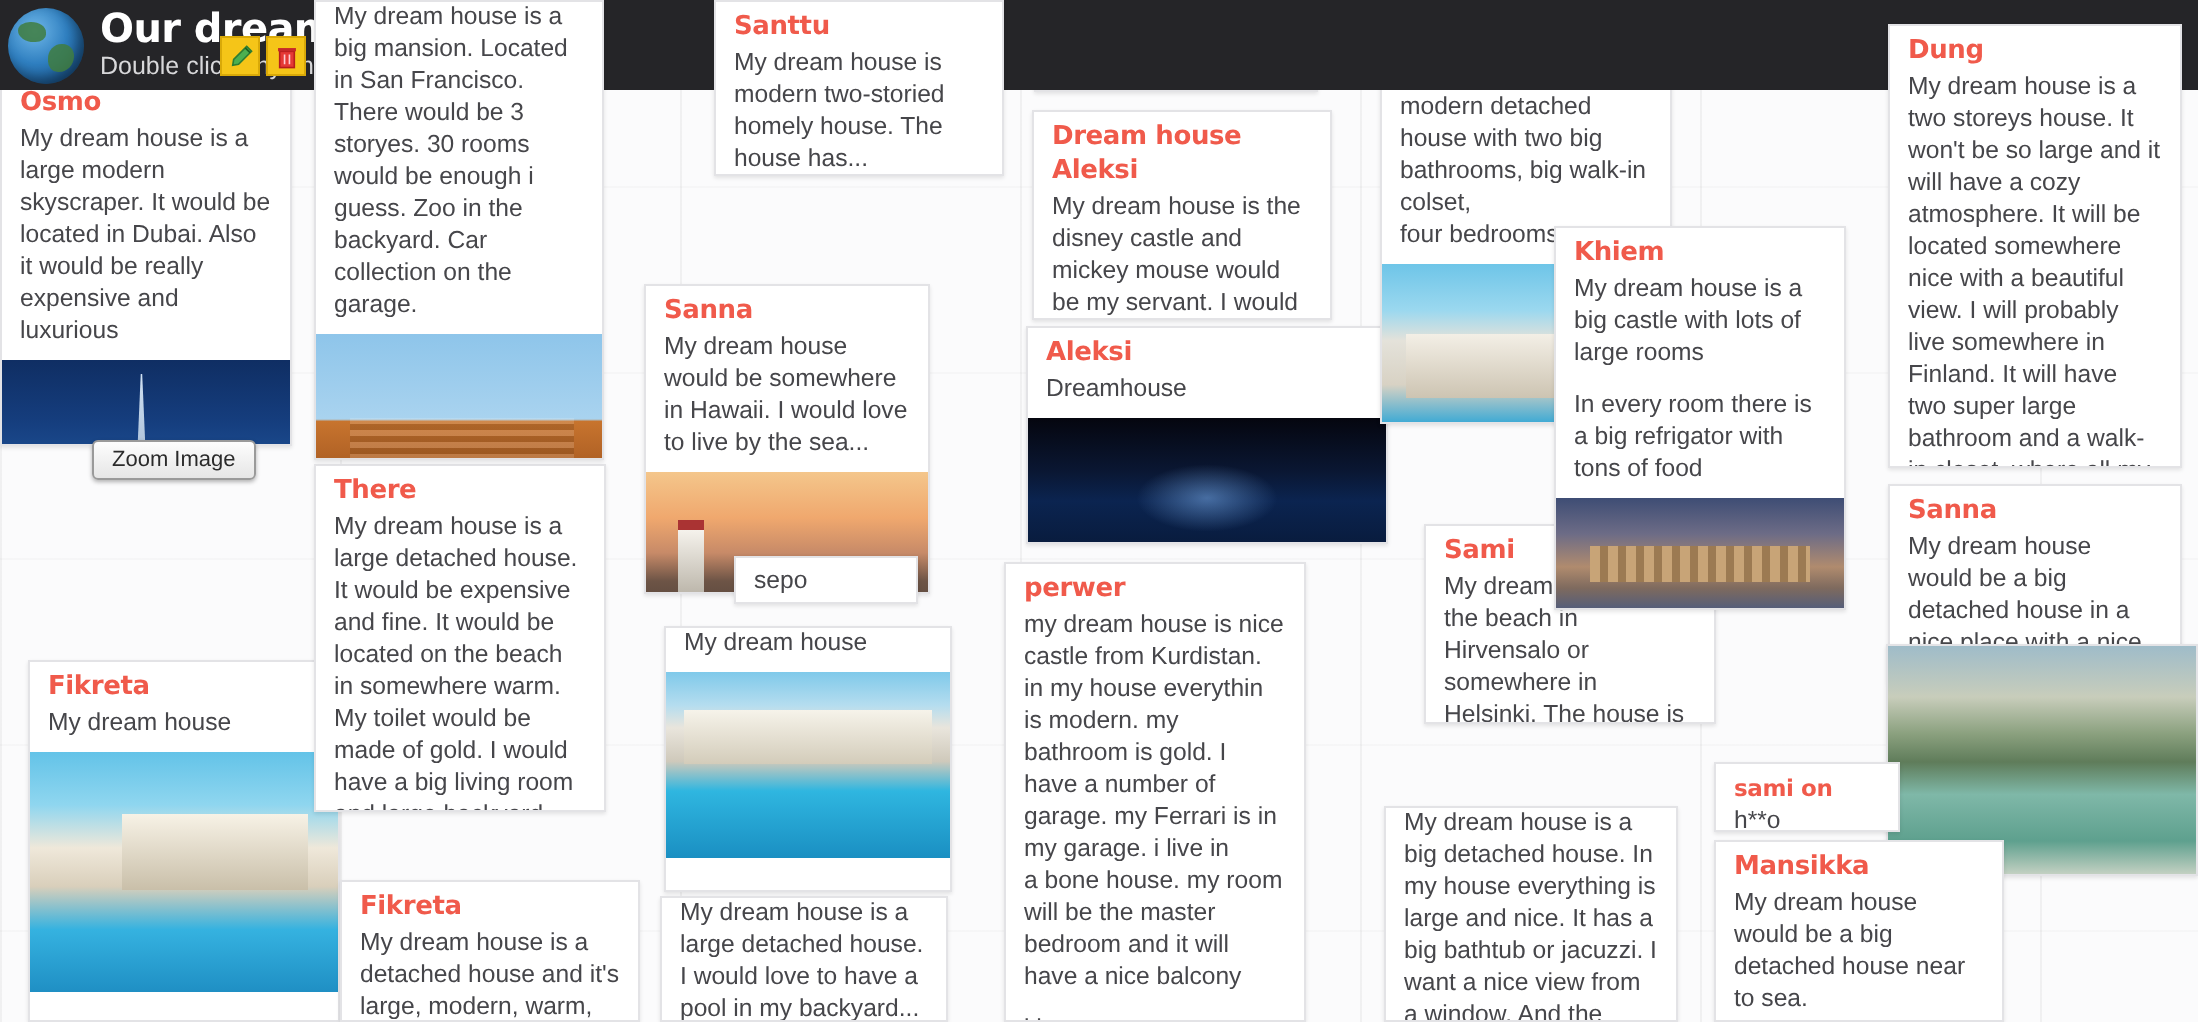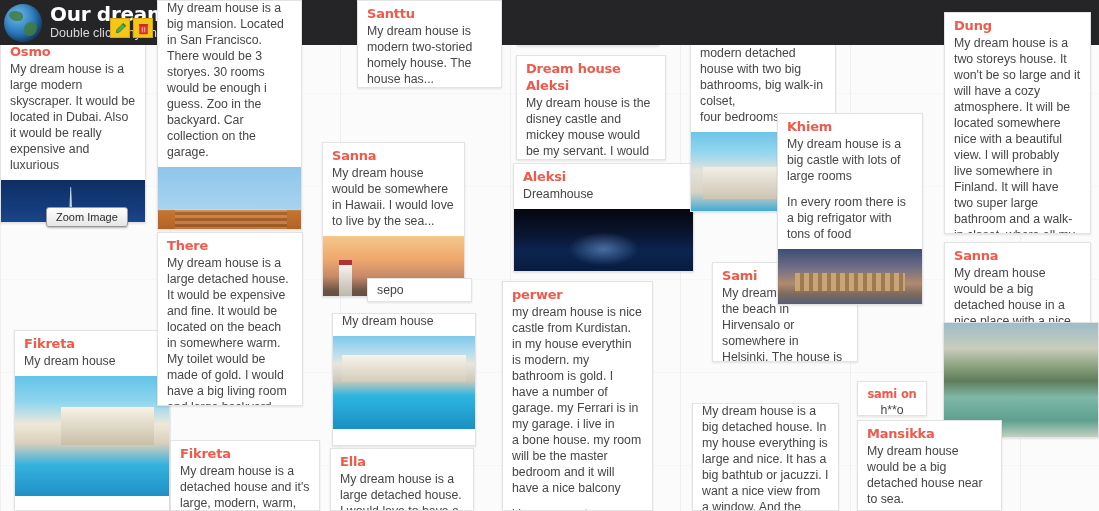--- a/index.html
+++ b/index.html
@@ -160,21 +160,21 @@
 </head>
 <body>
 
 <div id="board">
 
   <div class="note" style="left:0px; top:38px; width:146px; height:185px; z-index:5;">
     <div class="nt-title">Osmo</div>
     <div class="nt-body">My dream house is a large modern skyscraper. It would be located in Dubai. Also it would be really expensive and luxurious</div>
     <div class="img img-dubai" style="height:85px;"></div>
   </div>
-  <div class="zoom-btn" style="left:46px; top:207px;">Zoom Image</div>
+  <div class="zoom-btn" style="left:46px; top:220px;">Zoom Image</div>
 
   <div class="note" style="left:14px; top:330px; width:156px; height:181px; z-index:4;">
     <div class="nt-title">Fikreta</div>
     <div class="nt-body">My dream house</div>
     <div class="img img-lagoonvilla" style="height:120px;"></div>
   </div>
 
   <div class="note" style="left:157px; top:0px; width:145px; height:230px; z-index:20;">
     <div class="nt-body">My dream house is a big mansion. Located in San Francisco.  There would be 3 storyes. 30 rooms would be enough i guess. Zoo in the backyard. Car collection on the garage.</div>
     <div class="img img-modern-wood" style="height:112px;"></div>
@@ -190,31 +190,30 @@
     <div class="nt-title">Fikreta</div>
     <div class="nt-body">My dream house is a detached house and it's large, modern, warm, comfortable and cosy.</div>
   </div>
 
   <div class="note" style="left:322px; top:142px; width:143px; height:155px; z-index:8;">
     <div class="nt-title">Sanna</div>
     <div class="nt-body">My dream house would be somewhere in Hawaii. I would love to live by the sea...</div>
     <div class="img img-lighthouse" style="height:88px;"></div>
   </div>
 
-  <div class="note" style="left:367px; top:278px; width:105px; height:24px; z-index:9;">
+  <div class="note" style="left:367px; top:278px; width:92px; height:24px; z-index:9;">
     <div class="nt-body2" style="padding:4px 9px; color:#46464a;">sepo</div>
   </div>
 
   <div class="note" style="left:332px; top:313px; width:144px; height:133px; z-index:10;">
     <div class="nt-body">My dream house</div>
     <div class="img img-poolhouse" style="height:93px;"></div>
   </div>
 
   <div class="note" style="left:330px; top:448px; width:144px; height:63px; z-index:11;">
-    <div class="nt-title">Ella</div>
     <div class="nt-body">My dream house is a large detached house.  I would love to have a pool in my backyard...</div>
   </div>
 
   <div class="note" style="left:502px; top:281px; width:151px; height:230px; z-index:12;">
     <div class="nt-title">perwer</div>
     <div class="nt-body">my dream house is nice castle from Kurdistan. in my house everythin is modern. my bathroom is gold. I have a number of garage. my Ferrari is in my  garage. i live in
 a bone house. my room will be the master bedroom and it will have a nice balcony</div>
     <div class="nt-body2"> i have a coast</div>
 
   </div>
@@ -257,21 +256,21 @@
     <div class="nt-body">My dream house is a big detached house. In my house everything is large and nice. It has a big bathtub or jacuzzi.  I want a nice view from a window. And the whole house is white</div>
   </div>
 
   <div class="note" style="left:777px; top:113px; width:146px; height:192px; z-index:25;">
     <div class="nt-title">Khiem</div>
     <div class="nt-body">My dream house is a big castle with lots of large rooms</div>
     <div class="nt-body2">In every room there is a big refrigator with tons of food</div>
     <div class="img img-chateau" style="height:82px;"></div>
   </div>
 
-  <div class="note" style="left:857px; top:381px; width:70px; height:35px; z-index:26;text-align:center;">
+  <div class="note" style="left:857px; top:381px; width:93px; height:35px; z-index:26;">
     <div class="nt-title" style="font-size:11.5px;">sami on</div>
     <div class="nt-body">h**o</div>
   </div>
 
   <div class="note" style="left:943px; top:322px; width:156px; height:116px; z-index:24; padding:0;">
     <div class="img img-estate-pool" style="height:116px;"></div>
   </div>
 
   <div class="note" style="left:857px; top:420px; width:145px; height:91px; z-index:27;">
     <div class="nt-title">Mansikka</div>

